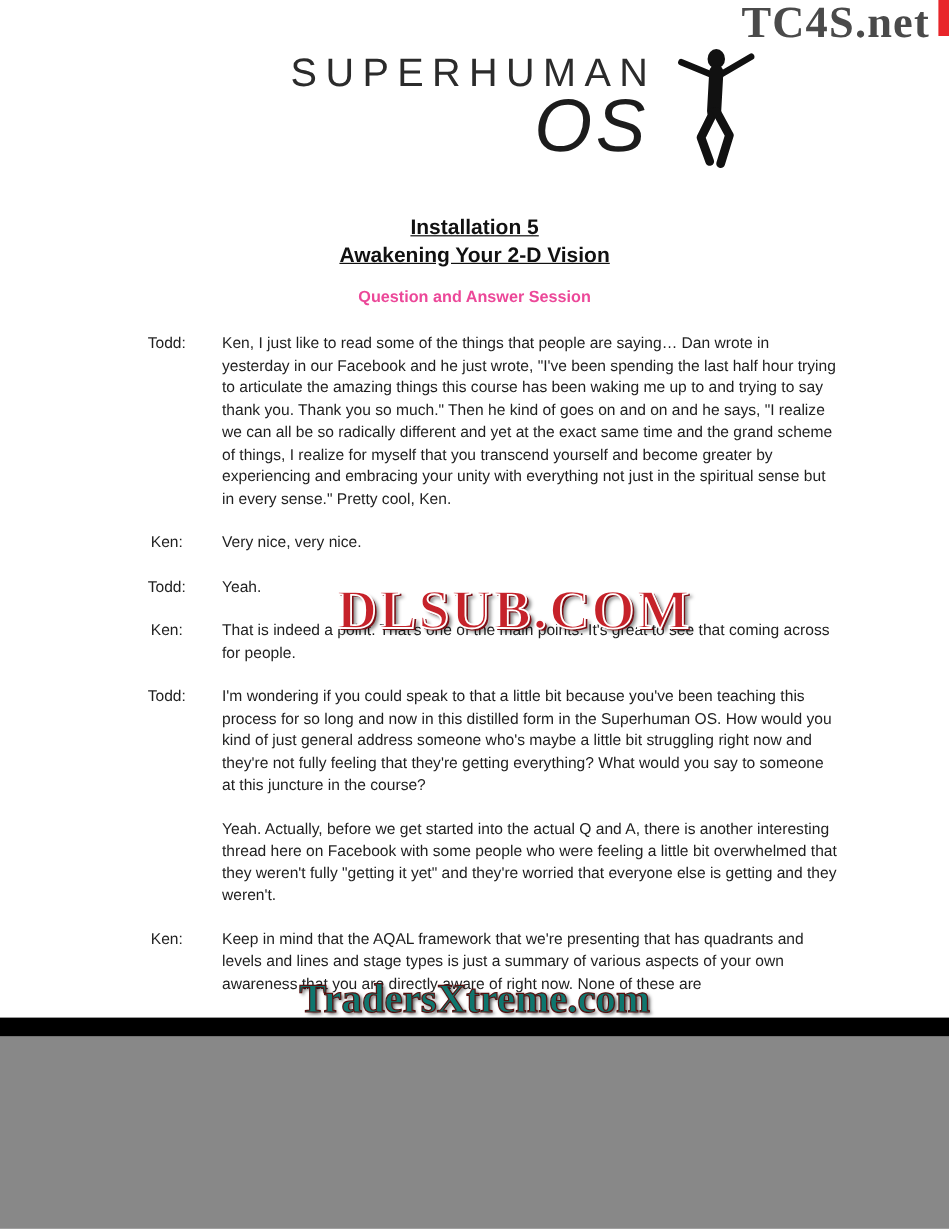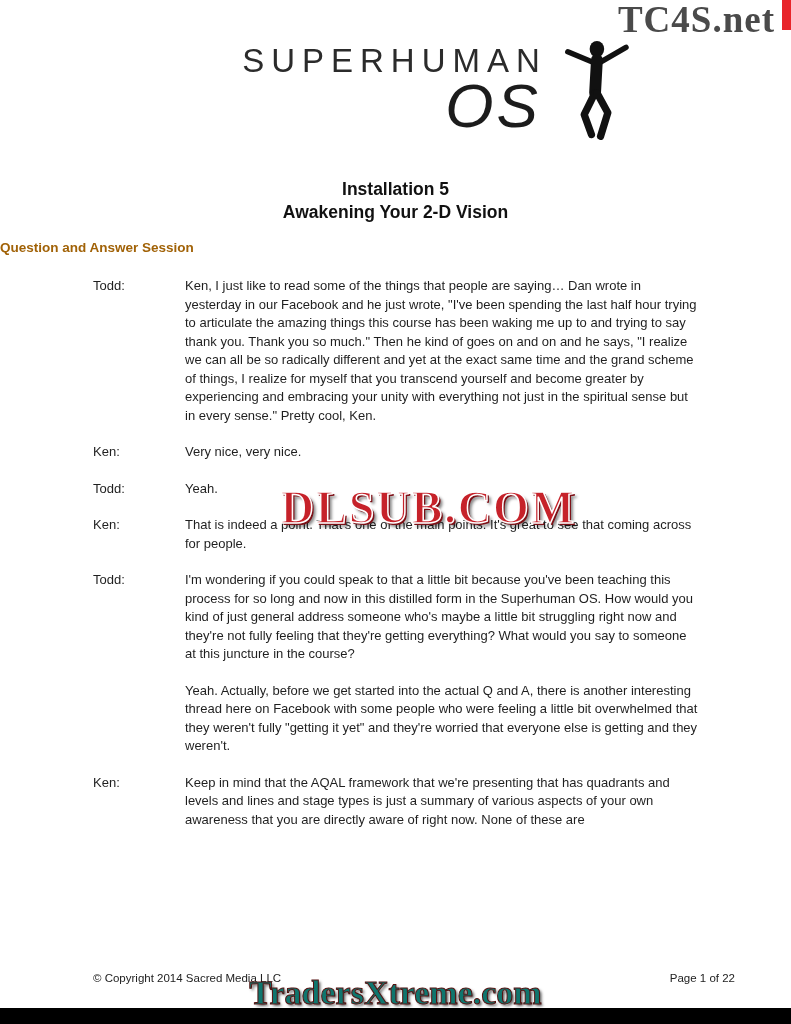--- a/index.html
+++ b/index.html
@@ -1,17 +1,17 @@
 <!DOCTYPE html>
 <html><head>
 <meta charset="utf-8">
 <style>
   html,body{margin:0;padding:0;background:#888;}
   .page{
-    width:791px;height:1024px;position:relative;background:#ffffff;
+    width:791px;height:864px;position:relative;background:#ffffff;
     margin:0 auto;overflow:hidden;
     font-family:"Liberation Sans",sans-serif;color:#1f1f1f;
   }
   
   .tc4s{
     position:absolute;top:-2px;right:16px;
     font-family:"Liberation Serif",serif;font-weight:700;
     font-size:37px;color:#4a4a4a;letter-spacing:1px;
   }
   .red-strip{position:absolute;top:0;right:0;width:9px;height:30px;background:#e8252a;}
@@ -25,29 +25,29 @@
     font-size:33px;letter-spacing:7px;color:#2b2b2b;font-weight:400;line-height:1;
   }
   .logo-os{
     font-size:62px;letter-spacing:3px;color:#1c1c1c;font-weight:400;
     line-height:1;margin-top:-2px;padding-right:6px;font-style:italic;
   }
   .figure-svg{display:block;}
   
   .doc-title{
     margin-top:38px;text-align:center;font-weight:700;font-size:17.5px;
-    color:#111;line-height:23px;
+    color:#111;line-height:23px;text-decoration:underline;
   }
   .doc-subtitle{
-    margin-top:16px;text-align:left;font-weight:700;font-size:13.5px;color:#a16207;
+    margin-top:16px;text-align:center;font-weight:700;font-size:13.5px;color:#ec4899;
   }
   
   .dialogue{margin-top:22px;padding-left:93px;}
   .turn{display:flex;margin-bottom:18px;font-size:13px;line-height:18.5px;}
-  .speaker{width:92px;flex-shrink:0;}
+  .speaker{width:92px;flex-shrink:0;text-align:center;}
   .speech{width:515px;}
   .speech p{margin:0 0 18px 0;}
   .speech p:last-child{margin-bottom:0;}
   
   .footer{
     position:absolute;left:93px;right:56px;top:972px;
     display:flex;justify-content:space-between;
     font-size:11.5px;color:#222;
   }
   

